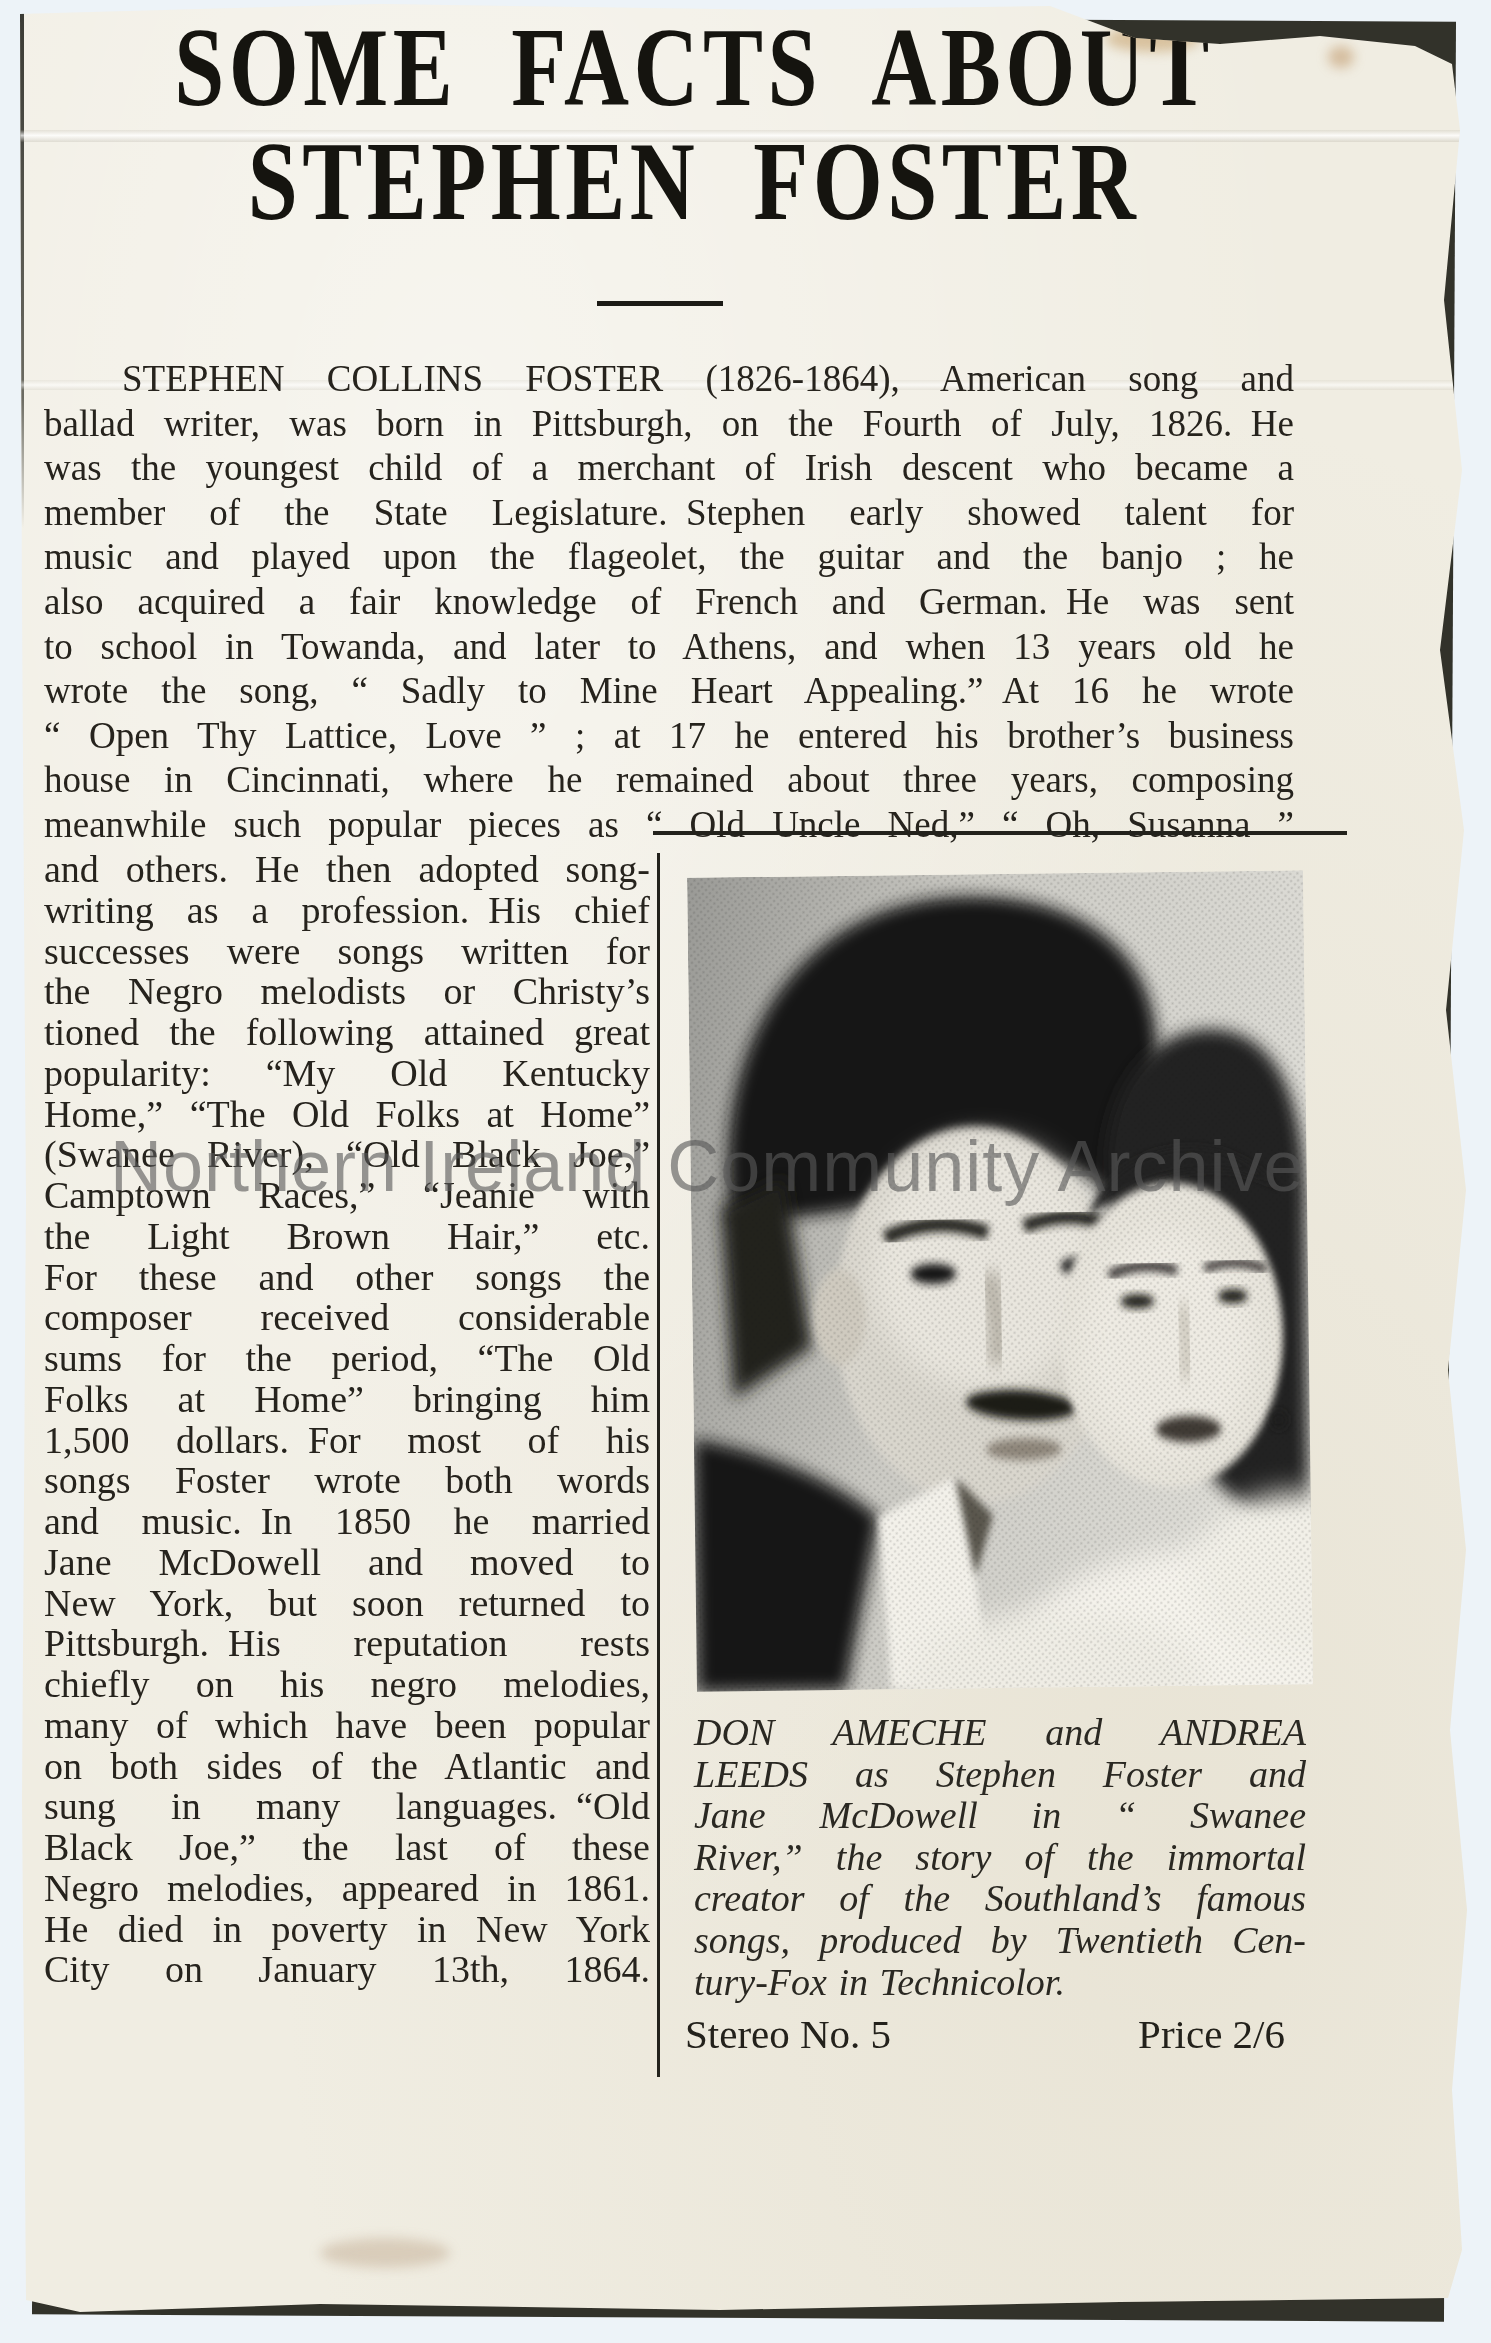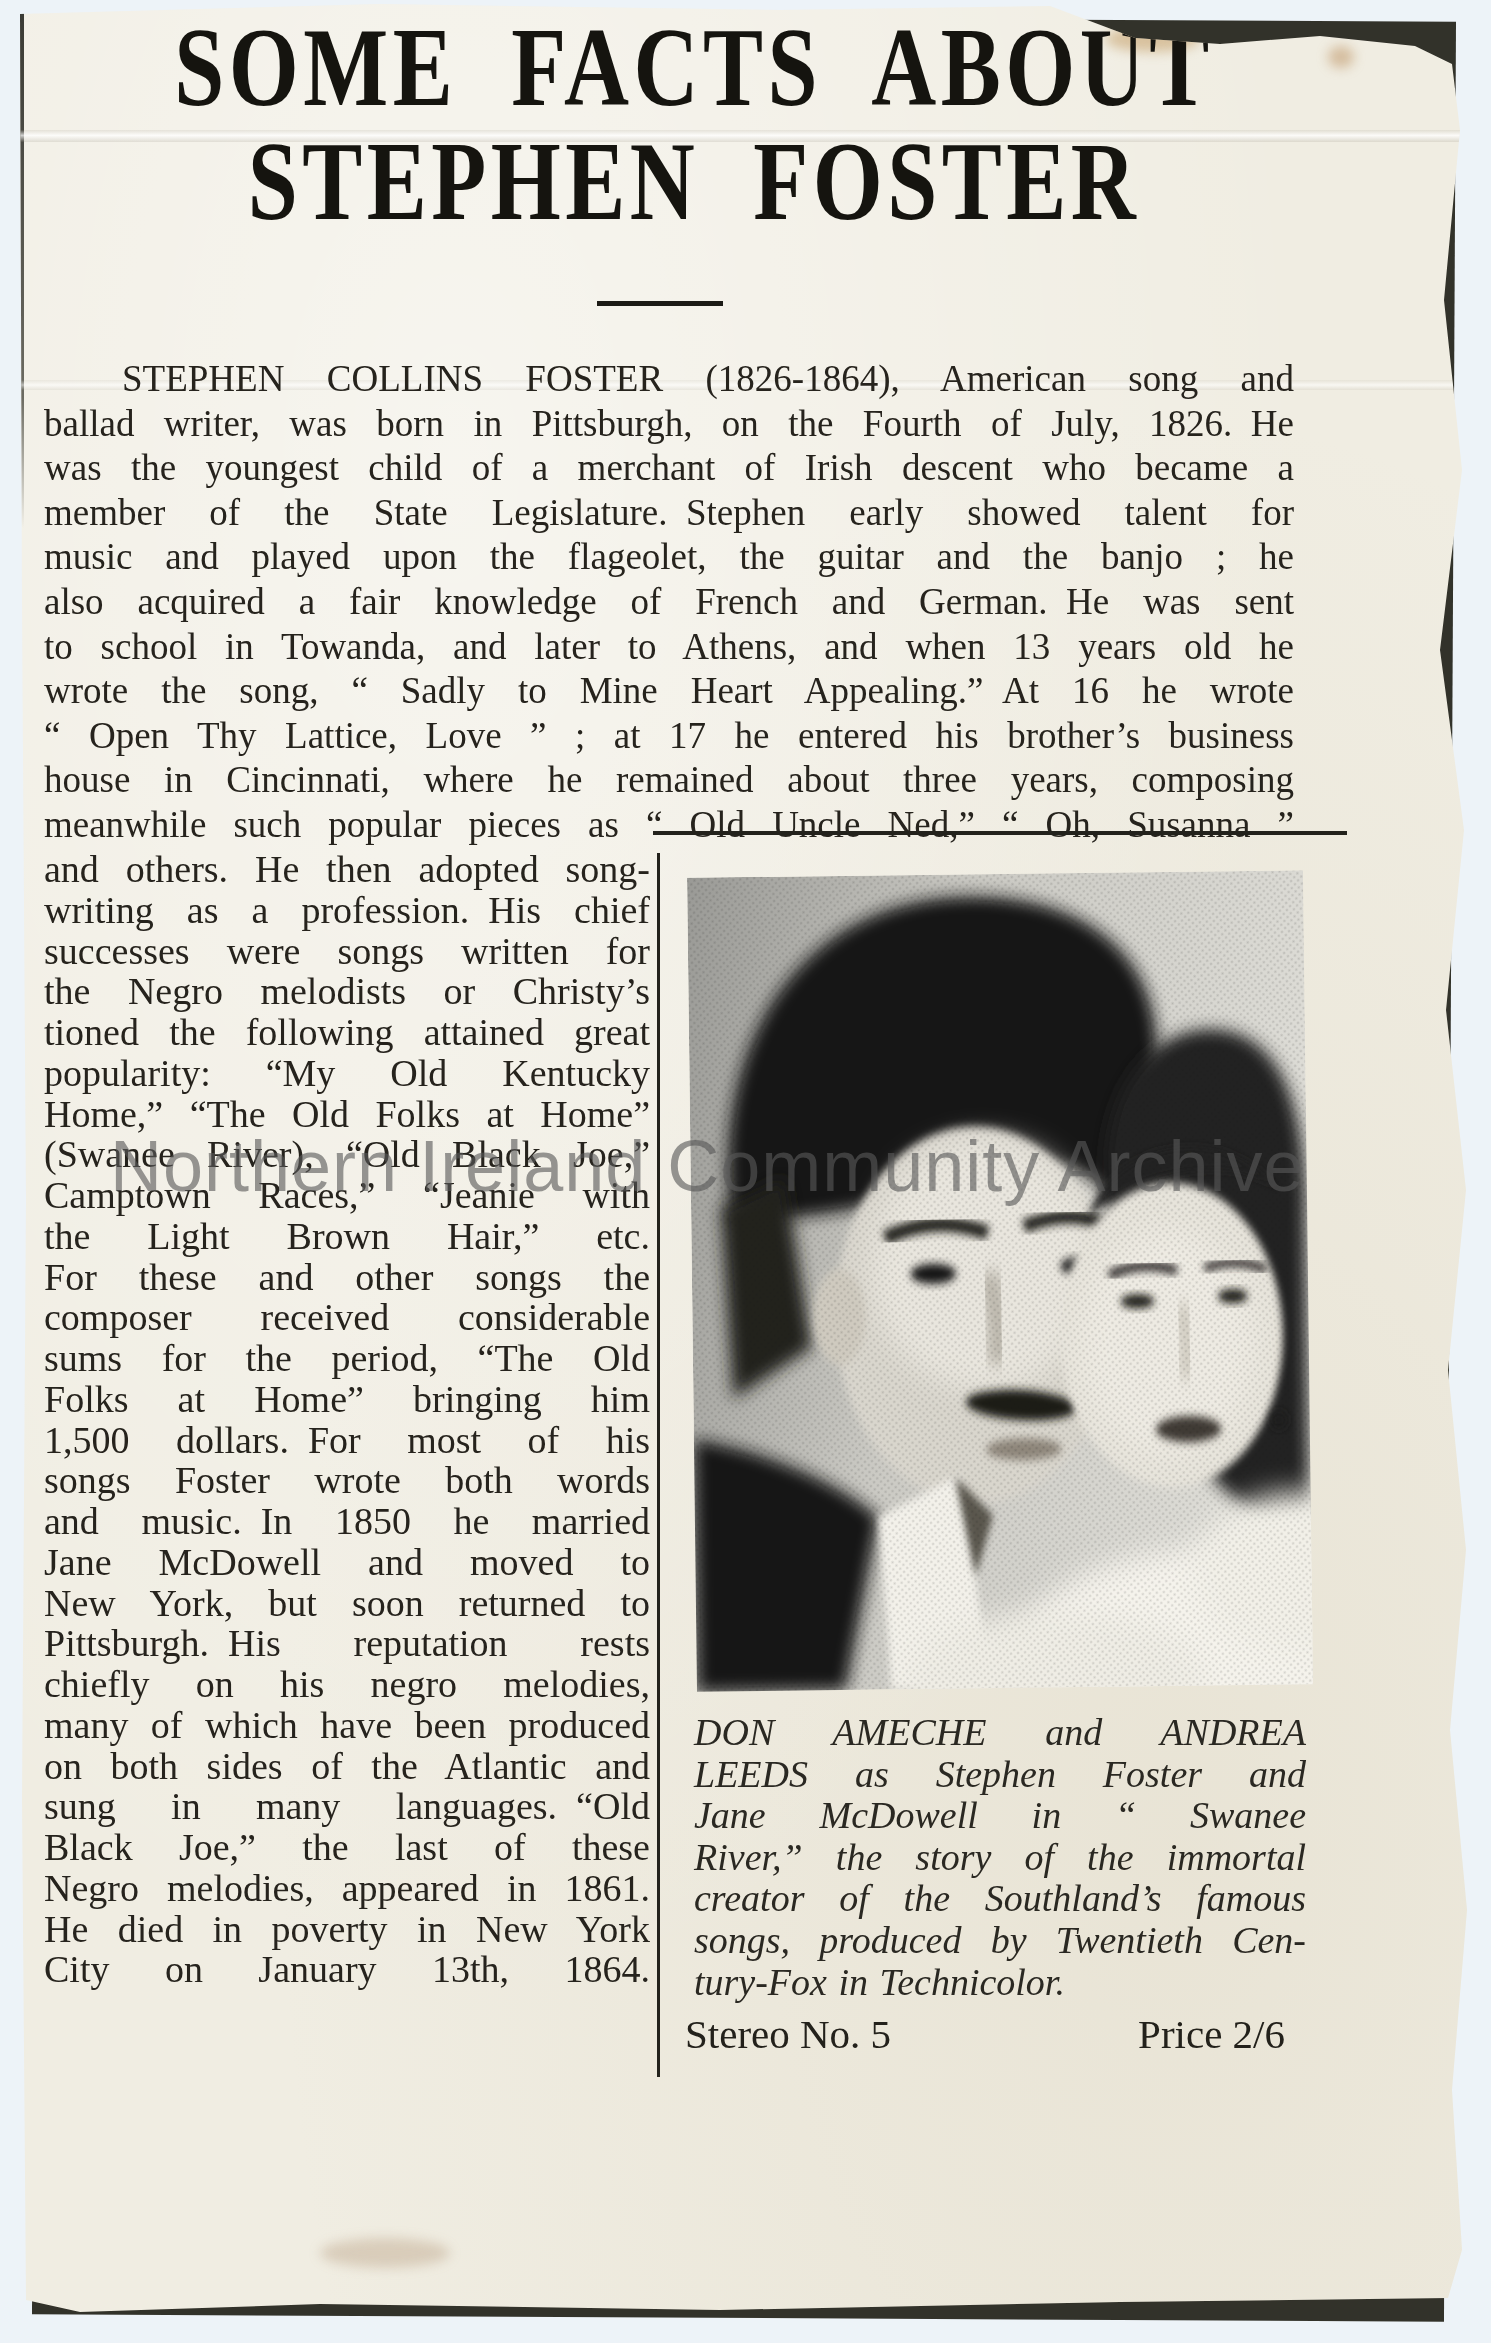--- a/index.html
+++ b/index.html
@@ -137,21 +137,21 @@
         <div class="line">composer received considerable</div>
         <div class="line">sums for the period, “The Old</div>
         <div class="line">Folks at Home” bringing him</div>
         <div class="line">1,500 dollars. For most of his</div>
         <div class="line">songs Foster wrote both words</div>
         <div class="line">and music. In 1850 he married</div>
         <div class="line">Jane McDowell and moved to</div>
         <div class="line">New York, but soon returned to</div>
         <div class="line">Pittsburgh. His reputation rests</div>
         <div class="line">chiefly on his negro melodies,</div>
-        <div class="line">many of which have been produced</div>
+        <div class="line">many of which have been popular</div>
         <div class="line">on both sides of the Atlantic and</div>
         <div class="line">sung in many languages. “Old</div>
         <div class="line">Black Joe,” the last of these</div>
         <div class="line">Negro melodies, appeared in 1861.</div>
         <div class="line">He died in poverty in New York</div>
         <div class="line">City on January 13th, 1864.</div>
       </div>
 
     <figure class="photo">
       <svg viewBox="0 0 620 812" width="616" height="814" preserveAspectRatio="none">

